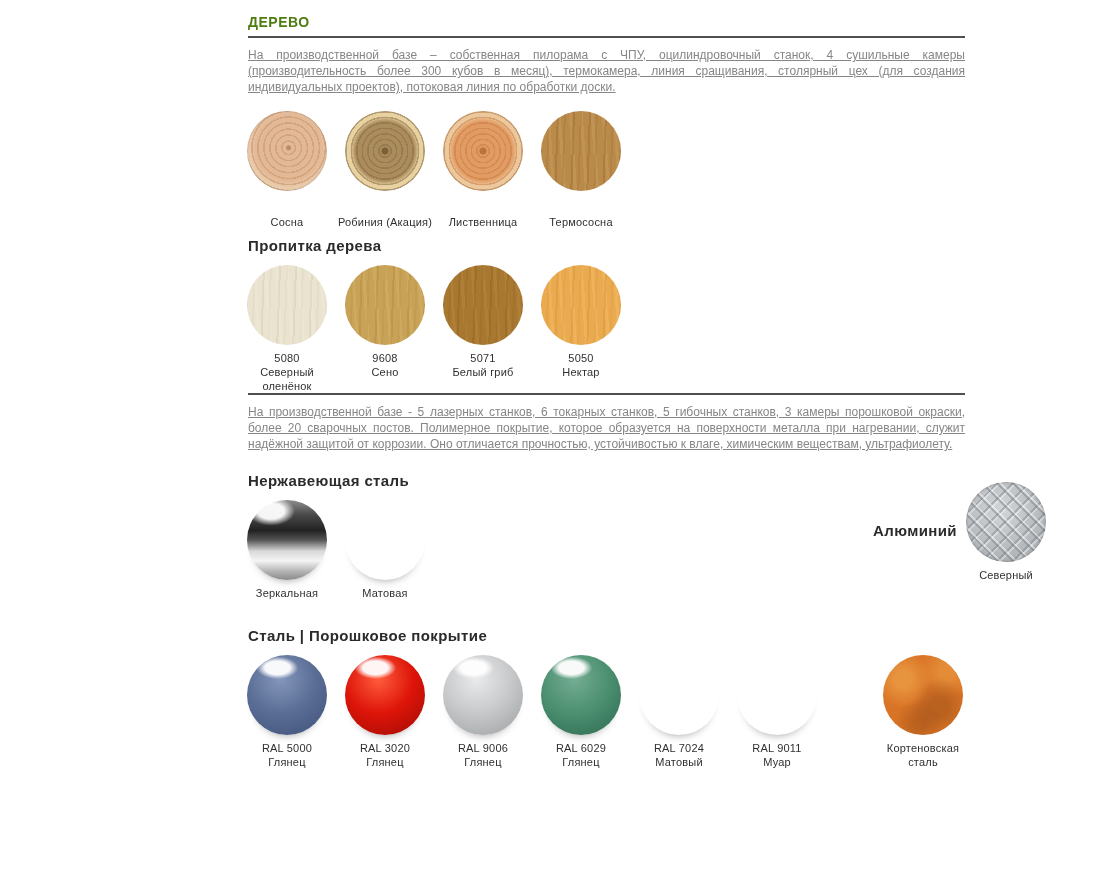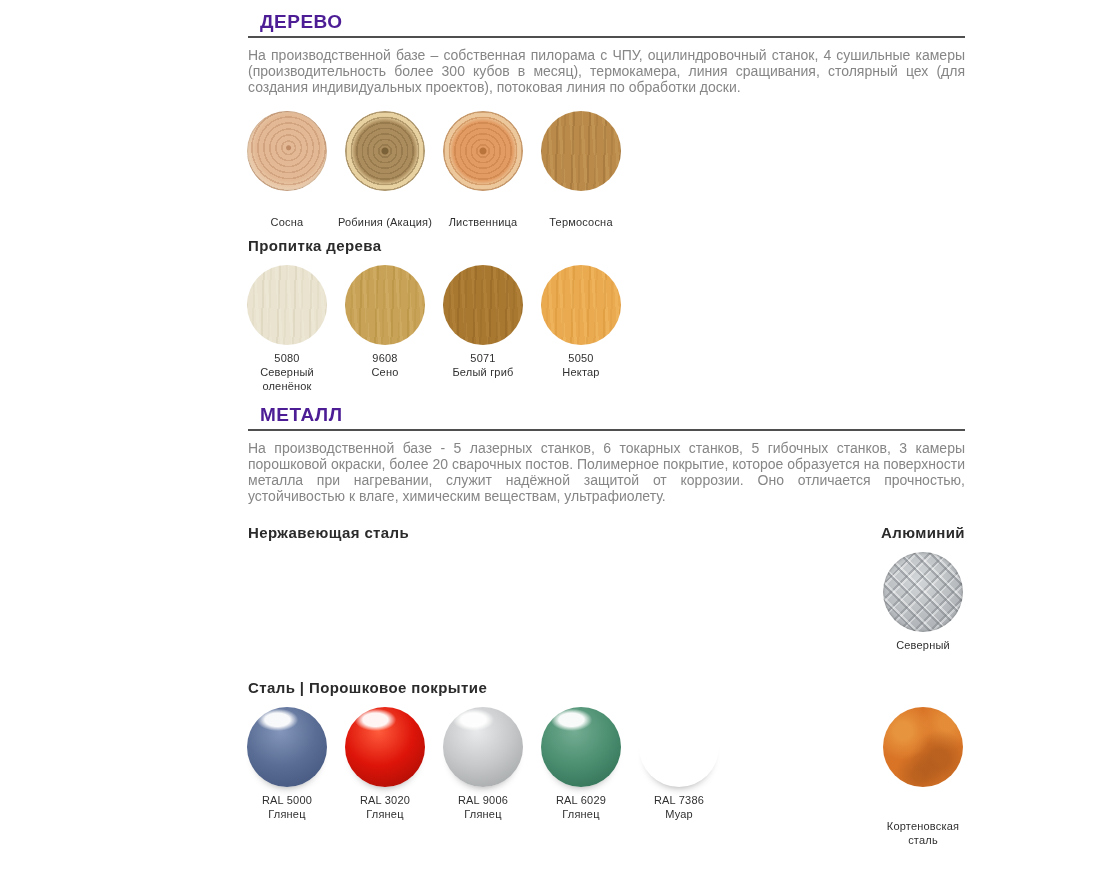--- a/index.html
+++ b/index.html
@@ -1,46 +1,46 @@
 <!DOCTYPE html>
 <html><head>
 <meta charset="utf-8">
 <style>
   html,body{margin:0;padding:0;background:#ffffff;}
   .page{position:relative;width:1110px;height:879px;background:#ffffff;overflow:hidden;
         font-family:"Liberation Sans","DejaVu Sans",sans-serif;}
   .content{position:absolute;left:248px;top:0;width:717px;}
 
-  h2.section-title{margin:13px 0 5px 12px;font-size:19px;line-height:18px;font-weight:bold;
-        color:#4c1d95;letter-spacing:.5px;}
+  h2.section-title{margin:13px 0 5px 0;font-size:14px;line-height:18px;font-weight:bold;
+        color:#4d7c0f;letter-spacing:.5px;}
   .rule{height:2px;background:#4f4f4f;margin:0 0 9px 0;}
-  p.body{margin:8px 0 0 0;font-size:14px;line-height:16px;color:#868686;text-align:justify;}
+  p.body{margin:8px 0 0 0;font-size:12px;line-height:16px;color:#868686;text-align:justify;text-decoration:underline;}
   p.body.cont{margin-top:0;}
   p.body b{color:#5c5c5c;}
 
   h3.subheading{margin:8px 0 10px 0;font-size:15px;line-height:18px;font-weight:bold;
         color:#2b2b2b;letter-spacing:.4px;}
 
   .swatch-row{display:flex;margin-left:-10px;}
   .row-species{margin-top:16px;}
   .cell{width:98px;display:flex;flex-direction:column;align-items:center;flex:none;}
   .swatch{width:80px;height:80px;border-radius:50%;flex:none;}
   .cell-label{margin-top:6px;font-size:11px;line-height:14px;color:#303030;
         text-align:center;letter-spacing:.2px;}
   .row-species .cell-label{white-space:nowrap;margin-top:24px;}
   .slice{box-shadow:inset 0 0 2px rgba(60,40,20,.45);}
   .ball{box-shadow:0 8px 9px -8px rgba(0,0,0,.4);}
   .plate{box-shadow:inset 0 0 3px rgba(0,0,0,.35);}
 
   .metal-cols{display:flex;justify-content:space-between;margin-top:12px;}
-  .metal-col-right{width:100px;margin-right:-8px;display:flex;flex-direction:column;align-items:center;justify-content:space-between;}
+  .metal-col-right{width:100px;margin-right:-8px;display:flex;flex-direction:row;align-items:center;justify-content:space-between;}
   .metal-col-right h3{margin-bottom:10px;}
   .powder-section h3{margin-top:27px;}
   .powder-row{margin-top:0;}
-  .cell.corten{margin-left:auto;margin-right:-8px;width:100px;gap:26px;}
+  .cell.corten{margin-left:auto;margin-right:-8px;width:100px;}
 </style>
 </head>
 <body>
 
 <div class="page">
   <div class="content">
 
     <section>
       <h2 class="section-title">ДЕРЕВО</h2>
       <div class="rule"></div>
@@ -80,27 +80,36 @@
             <div class="cell-label"><span class="code">5071</span><br>Белый гриб</div>
           </div>
           <div class="cell">
             <div class="swatch" style="background: repeating-linear-gradient(92deg, rgba(209, 140, 46, 0.32) 0px, rgba(209, 140, 46, 0.32) 2px, rgba(0, 0, 0, 0) 2px, rgba(0, 0, 0, 0) 7px, rgba(209, 140, 46, 0.18) 7px, rgba(209, 140, 46, 0.18) 9px, rgba(0, 0, 0, 0) 9px, rgba(0, 0, 0, 0) 16px), repeating-linear-gradient(86deg, rgba(245, 197, 114, 0.3) 0px, rgba(245, 197, 114, 0.3) 3px, rgba(0, 0, 0, 0) 3px, rgba(0, 0, 0, 0) 11px), linear-gradient(rgb(234, 170, 80), rgb(234, 170, 80));"></div>
             <div class="cell-label"><span class="code">5050</span><br>Нектар</div>
           </div>
         </div>
     </section>
 
     <section>
-      <h2 class="section-title">МЕТАЛЛ</h2>
       <div class="rule"></div>
       <p class="body"><span>На производственной базе - 5 лазерных станков, 6 токарных станков, 5 гибочных станков, 3 камеры порошковой окраски, более 20 сварочных постов. Полимерное покрытие, которое образуется на поверхности металла при нагревании, служит надёжной защитой от коррозии. Оно отличается прочностью, устойчивостью к влаге, химическим веществам, ультрафиолету.</span></p>
 
       <div class="metal-cols">
         <div class="metal-col-left">
           <h3 class="subheading">Нержавеющая сталь</h3>
+          <div class="swatch-row">
+              <div class="cell">
+                <div class="swatch ball" style="background: radial-gradient(30% 18% at 30% 14%, rgba(255, 255, 255, 0.95) 0px, rgba(255, 255, 255, 0.95) 55%, rgba(255, 255, 255, 0) 100%), linear-gradient(rgb(143, 143, 143) 0%, rgb(74, 74, 74) 18%, rgb(34, 34, 34) 38%, rgb(85, 85, 85) 50%, rgb(217, 217, 217) 64%, rgb(244, 244, 244) 76%, rgb(176, 176, 176) 90%, rgb(138, 138, 138) 100%);"></div>
+                <div class="cell-label">Зеркальная</div>
+              </div>
+              <div class="cell">
+                <div class="swatch ball"></div>
+                <div class="cell-label">Матовая</div>
+              </div>
+            </div>
         </div>
         <div class="metal-col-right">
           <h3 class="subheading">Алюминий</h3>
           <div class="swatch-row" style="margin-left:0;">
               <div class="cell">
                 <div class="swatch plate" style="background: repeating-linear-gradient(45deg, rgba(128, 133, 138, 0.5) 0px, rgba(128, 133, 138, 0.5) 2px, rgba(255, 255, 255, 0.4) 2px, rgba(255, 255, 255, 0.4) 4px, rgba(0, 0, 0, 0) 4px, rgba(0, 0, 0, 0) 11px), repeating-linear-gradient(135deg, rgba(128, 133, 138, 0.45) 0px, rgba(128, 133, 138, 0.45) 2px, rgba(255, 255, 255, 0.35) 2px, rgba(255, 255, 255, 0.35) 4px, rgba(0, 0, 0, 0) 4px, rgba(0, 0, 0, 0) 11px), radial-gradient(circle at 45% 35%, rgb(211, 214, 216) 0%, rgb(174, 178, 182) 75%);"></div>
                 <div class="cell-label">Северный</div>
               </div>
             </div>
         </div>
@@ -120,21 +129,25 @@
             <div class="cell">
               <div class="swatch ball" style="background: radial-gradient(26% 14% at 38% 16%, rgba(255, 255, 255, 0.95) 0px, rgba(255, 255, 255, 0.95) 60%, rgba(255, 255, 255, 0) 100%), radial-gradient(circle at 42% 30%, rgb(233, 234, 235) 0%, rgb(198, 200, 201) 48%, rgb(159, 162, 164) 95%);"></div>
               <div class="cell-label"><span class="code">RAL 9006</span><br>Глянец</div>
             </div>
             <div class="cell">
               <div class="swatch ball" style="background: radial-gradient(26% 14% at 38% 16%, rgba(255, 255, 255, 0.95) 0px, rgba(255, 255, 255, 0.95) 60%, rgba(255, 255, 255, 0) 100%), radial-gradient(circle at 42% 30%, rgb(116, 173, 147) 0%, rgb(75, 142, 112) 48%, rgb(47, 110, 83) 95%);"></div>
               <div class="cell-label"><span class="code">RAL 6029</span><br>Глянец</div>
             </div>
             <div class="cell">
               <div class="swatch ball"></div>
-              <div class="cell-label"><span class="code">RAL 7386</span><br>Муар</div>
+              <div class="cell-label"><span class="code">RAL 7024</span><br>Матовый</div>
+            </div>
+            <div class="cell">
+              <div class="swatch ball"></div>
+              <div class="cell-label"><span class="code">RAL 9011</span><br>Муар</div>
             </div>
             <div class="cell corten">
               <div class="swatch" style="background: radial-gradient(circle at 25% 30%, rgba(235, 156, 68, 0.8) 0px, rgba(235, 156, 68, 0.8) 10%, rgba(0, 0, 0, 0) 35%), radial-gradient(circle at 70% 65%, rgba(161, 82, 26, 0.55) 0px, rgba(161, 82, 26, 0.55) 12%, rgba(0, 0, 0, 0) 38%), radial-gradient(circle at 45% 85%, rgba(161, 82, 26, 0.5) 0px, rgba(161, 82, 26, 0.5) 8%, rgba(0, 0, 0, 0) 30%), radial-gradient(circle at 80% 20%, rgba(235, 156, 68, 0.6) 0px, rgba(235, 156, 68, 0.6) 8%, rgba(0, 0, 0, 0) 30%), linear-gradient(rgb(217, 116, 38), rgb(217, 116, 38));"></div>
               <div class="cell-label">Кортеновская сталь</div>
             </div>
           </div>
       </div>
 
     </section>
 

